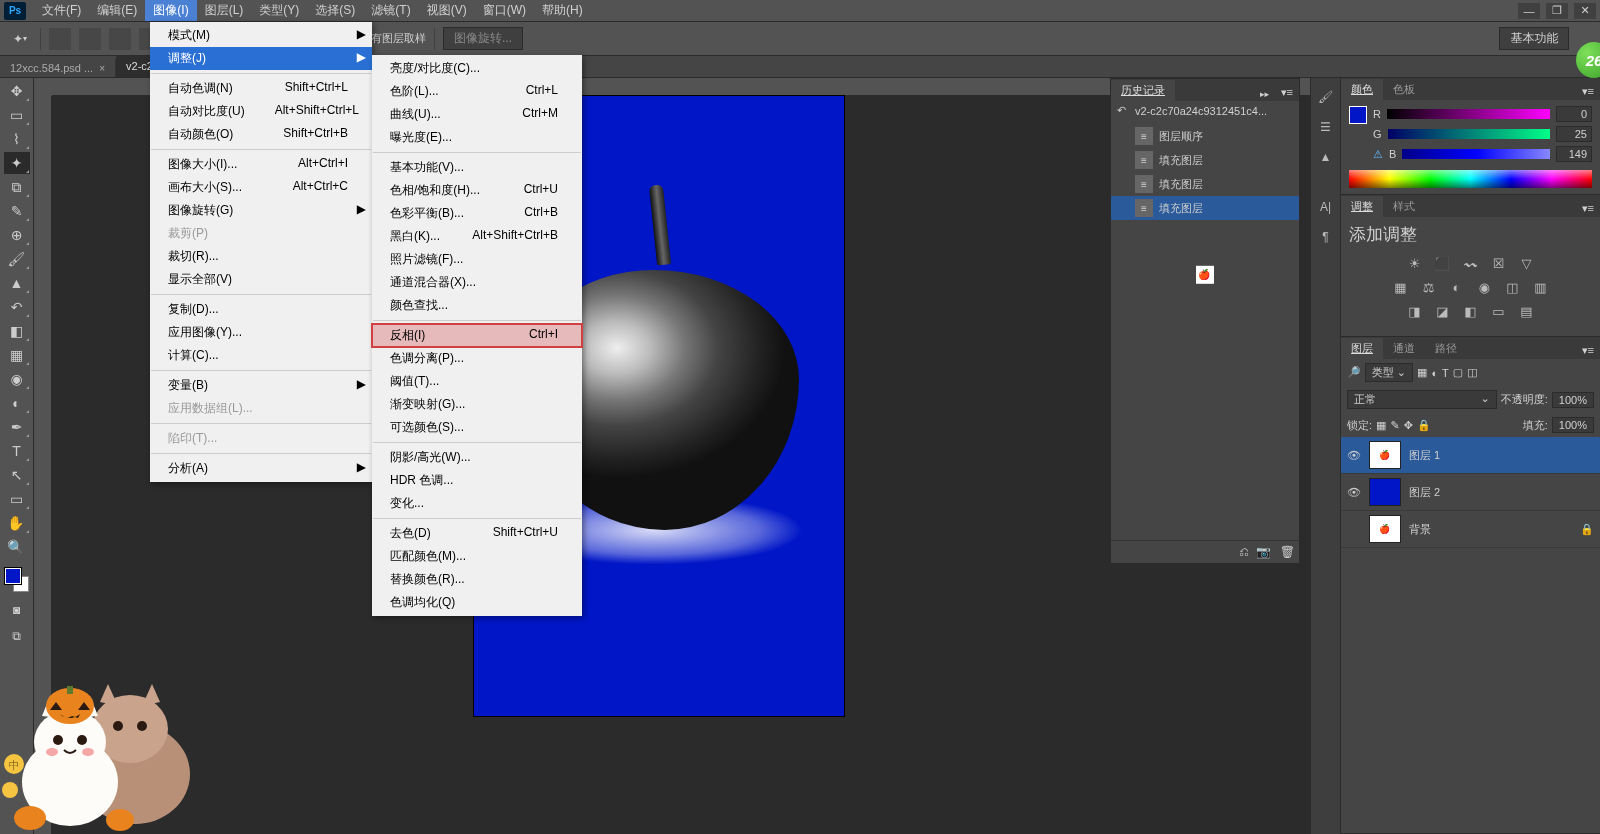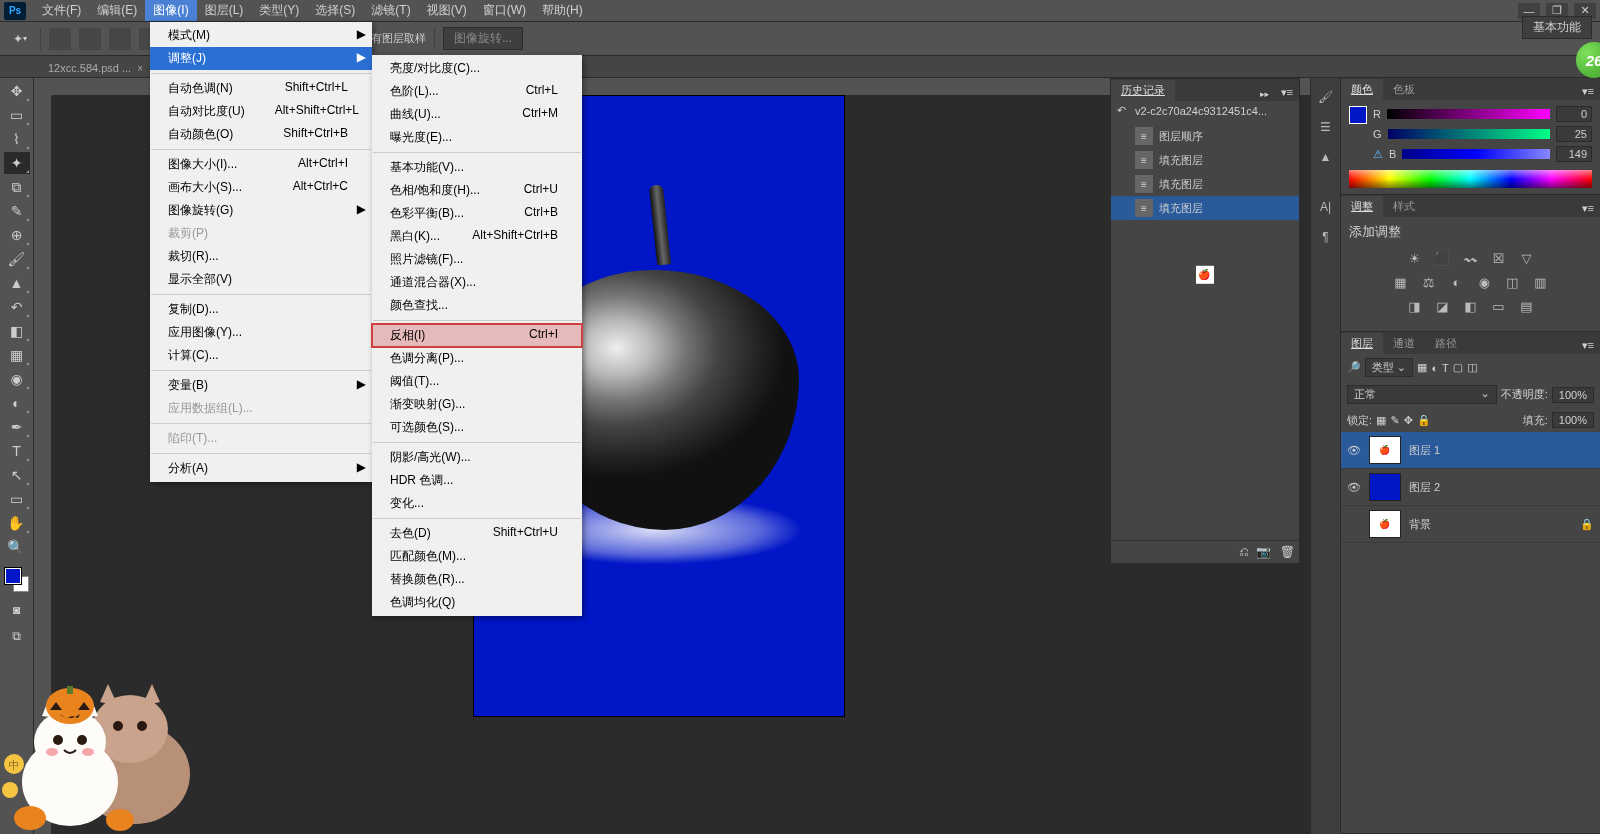--- a/index.html
+++ b/index.html
@@ -13,26 +13,26 @@
 .menubar .win-ctrl { margin-left: auto; display: flex; gap: 6px; }
 .menubar .win-ctrl span { width: 22px; height: 16px; display: flex; align-items: center; justify-content: center; background: #404040; font-size: 11px; }
 
 
 .optbar { height: 34px; background: #535353; display: flex; align-items: center; padding: 0 8px; gap: 8px; border-bottom: 1px solid #2b2b2b; position: relative; }
 .optbar .tool-icon { width: 24px; height: 24px; display: flex; align-items: center; justify-content: center; color: #ccc; }
 .optbar .sep { width: 1px; height: 22px; background: #404040; }
 .optbar .fld { background: #3a3a3a; border: 1px solid #2b2b2b; padding: 1px 4px; color: #ccc; font-size: 11px; min-width: 30px; }
 .optbar label { display: flex; align-items: center; gap: 4px; font-size: 11px; }
 .optbar input[type=checkbox] { accent-color: #888; }
-.optbar .right-opt { margin-left: auto; display: flex; align-items: flex-end; gap: 12px; flex-direction: column; }
+.optbar .right-opt { margin-left: auto; display: flex; align-items: flex-end; gap: 18px; }
 .optbar .basic-btn { background: #3f3f3f; border: 1px solid #2b2b2b; padding: 2px 10px; }
 .opt-ico { width: 22px; height: 22px; background: #474747; display: inline-block; }
 
 
-.doctabs { height: 22px; background: #454545; display: flex; align-items: flex-end; padding-left: 38px; border-bottom: 1px solid #2b2b2b; }
+.doctabs { height: 22px; background: #454545; display: flex; align-items: flex-end; border-bottom: 1px solid #2b2b2b; }
 .doctab { padding: 3px 10px; font-size: 11px; color: #aaa; display: flex; align-items: center; gap: 6px; border-right: 1px solid #333; }
 .doctab.active { background: #2e2e2e; color: #ddd; }
 .doctab .close { font-size: 10px; }
 
 
 .workspace { position: absolute; top: 78px; left: 0; right: 0; bottom: 0; display: flex; }
 
 
 .toolbox { width: 34px; background: #535353; border-right: 1px solid #2b2b2b; display: flex; flex-direction: column; align-items: center; gap: 2px; padding-top: 2px; }
 .toolbox .tool { width: 26px; height: 22px; display: flex; align-items: center; justify-content: center; color: #ccc; position: relative; font-size: 14px; }
@@ -92,21 +92,21 @@
 .color-row.r .slider { background: linear-gradient(90deg, #000, #f0f); }
 .color-row.g .slider { background: linear-gradient(90deg, #006, #0f8); }
 .color-row.b .slider { background: linear-gradient(90deg, #008, #00f, #88f); }
 .spectrum { height: 18px; margin-top: 4px; background: linear-gradient(90deg, #f00, #ff0, #0f0, #0ff, #00f, #f0f, #f00); position: relative; }
 .spectrum::before { content: ''; position: absolute; inset: 0; background: linear-gradient(180deg, rgba(255,255,255,0.5), transparent 50%, rgba(0,0,0,0.5)); }
 .color-swatches { display: flex; gap: 2px; }
 .color-swatches .sw { width: 18px; height: 18px; }
 
 
 .adj-panel { padding: 6px 8px 10px; }
-.adj-title { font-size: 13px; margin-bottom: 8px; }
+.adj-title { font-size: 17px; margin-bottom: 8px; }
 .adj-grid { display: flex; justify-content: center; gap: 8px; margin-bottom: 6px; }
 .adj-grid span { width: 20px; height: 18px; display: flex; align-items: center; justify-content: center; color: #bbb; font-size: 13px; }
 
 
 .layers-panel { flex: 1; display: flex; flex-direction: column; }
 .layers-opts { padding: 4px 6px; display: flex; flex-wrap: wrap; gap: 4px; font-size: 11px; align-items: center; }
 .layers-opts .sel { background: #3a3a3a; border: 1px solid #2b2b2b; padding: 1px 6px; }
 .layer-row { display: flex; align-items: center; padding: 4px 6px; gap: 8px; border-bottom: 1px solid #3a3a3a; font-size: 11px; }
 .layer-row.sel { background: #2a5a9a; }
 .layer-row .eye { width: 14px; text-align: center; color: #ccc; }

